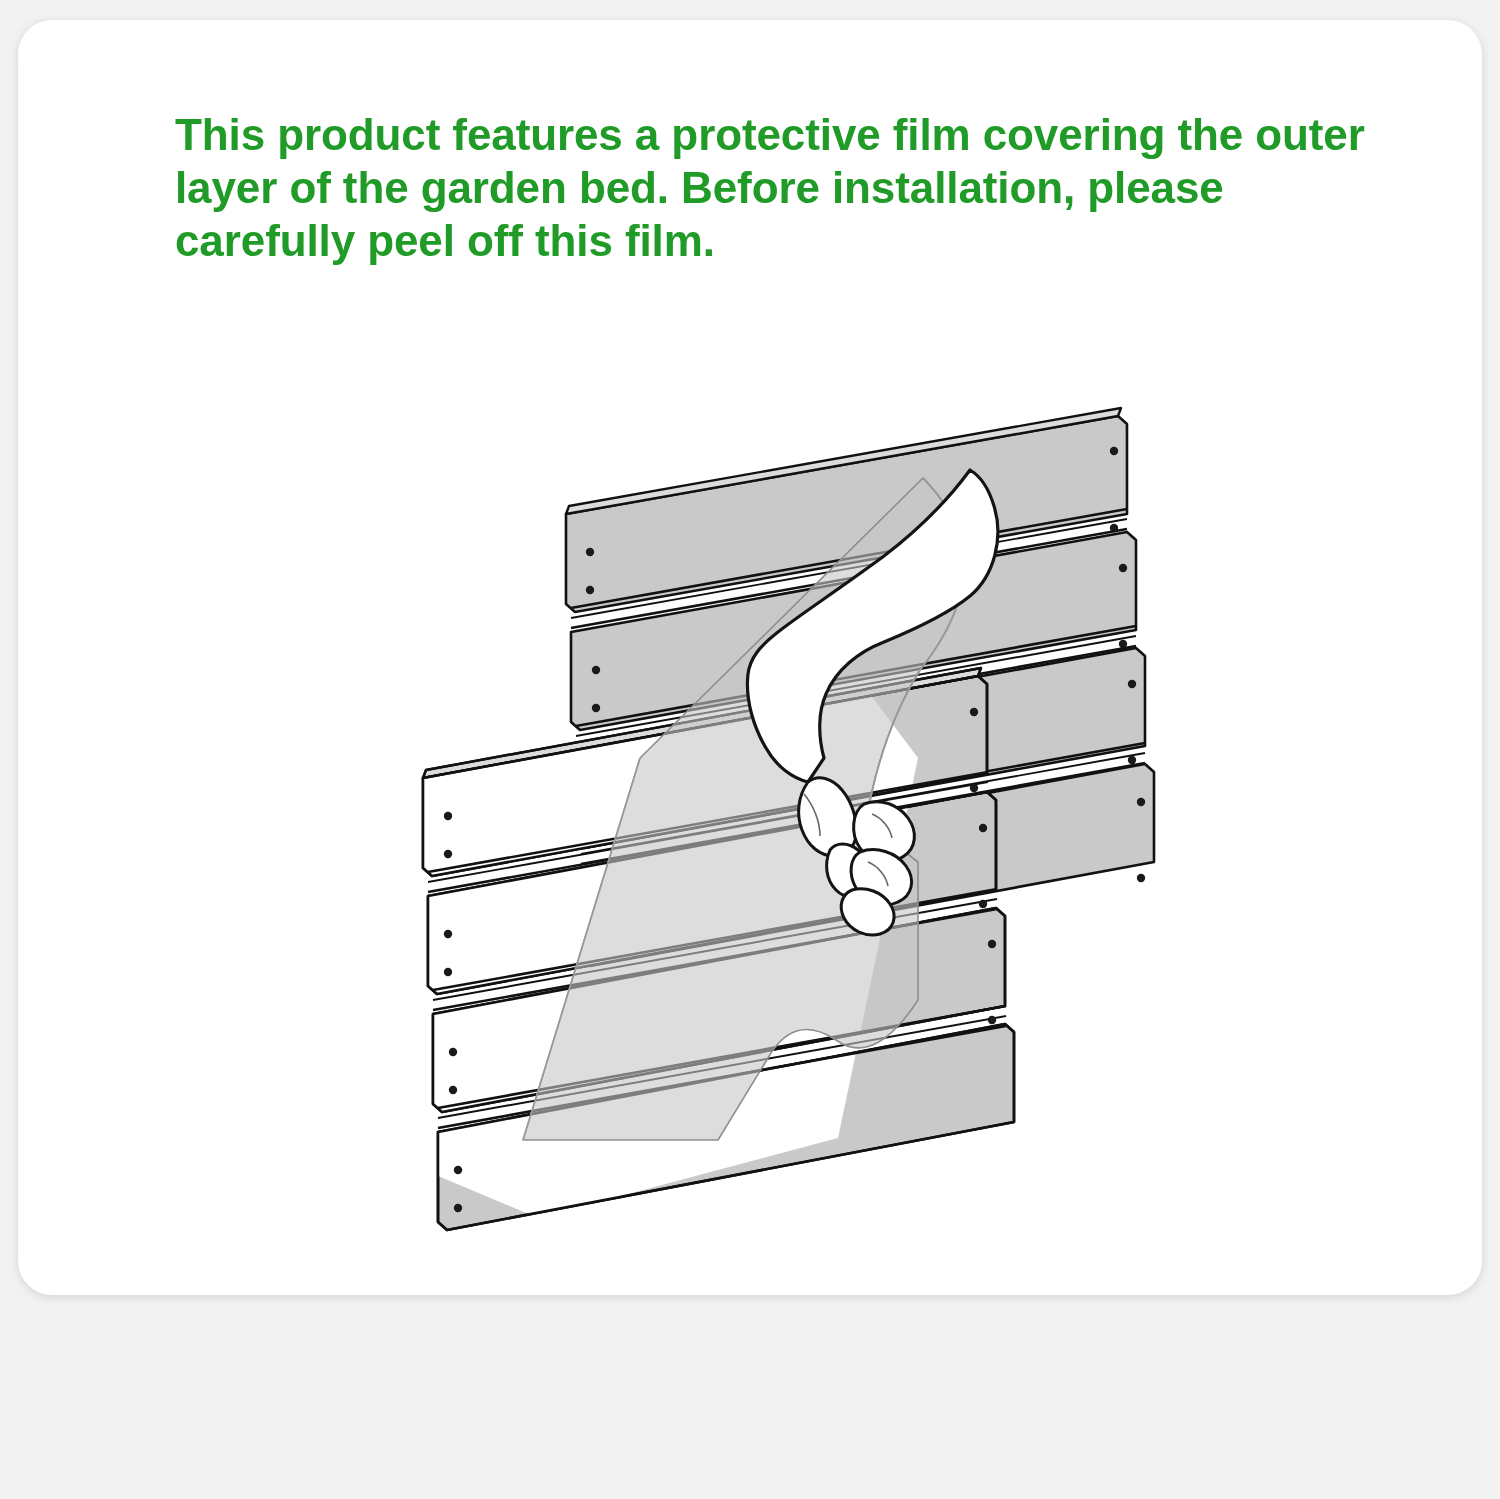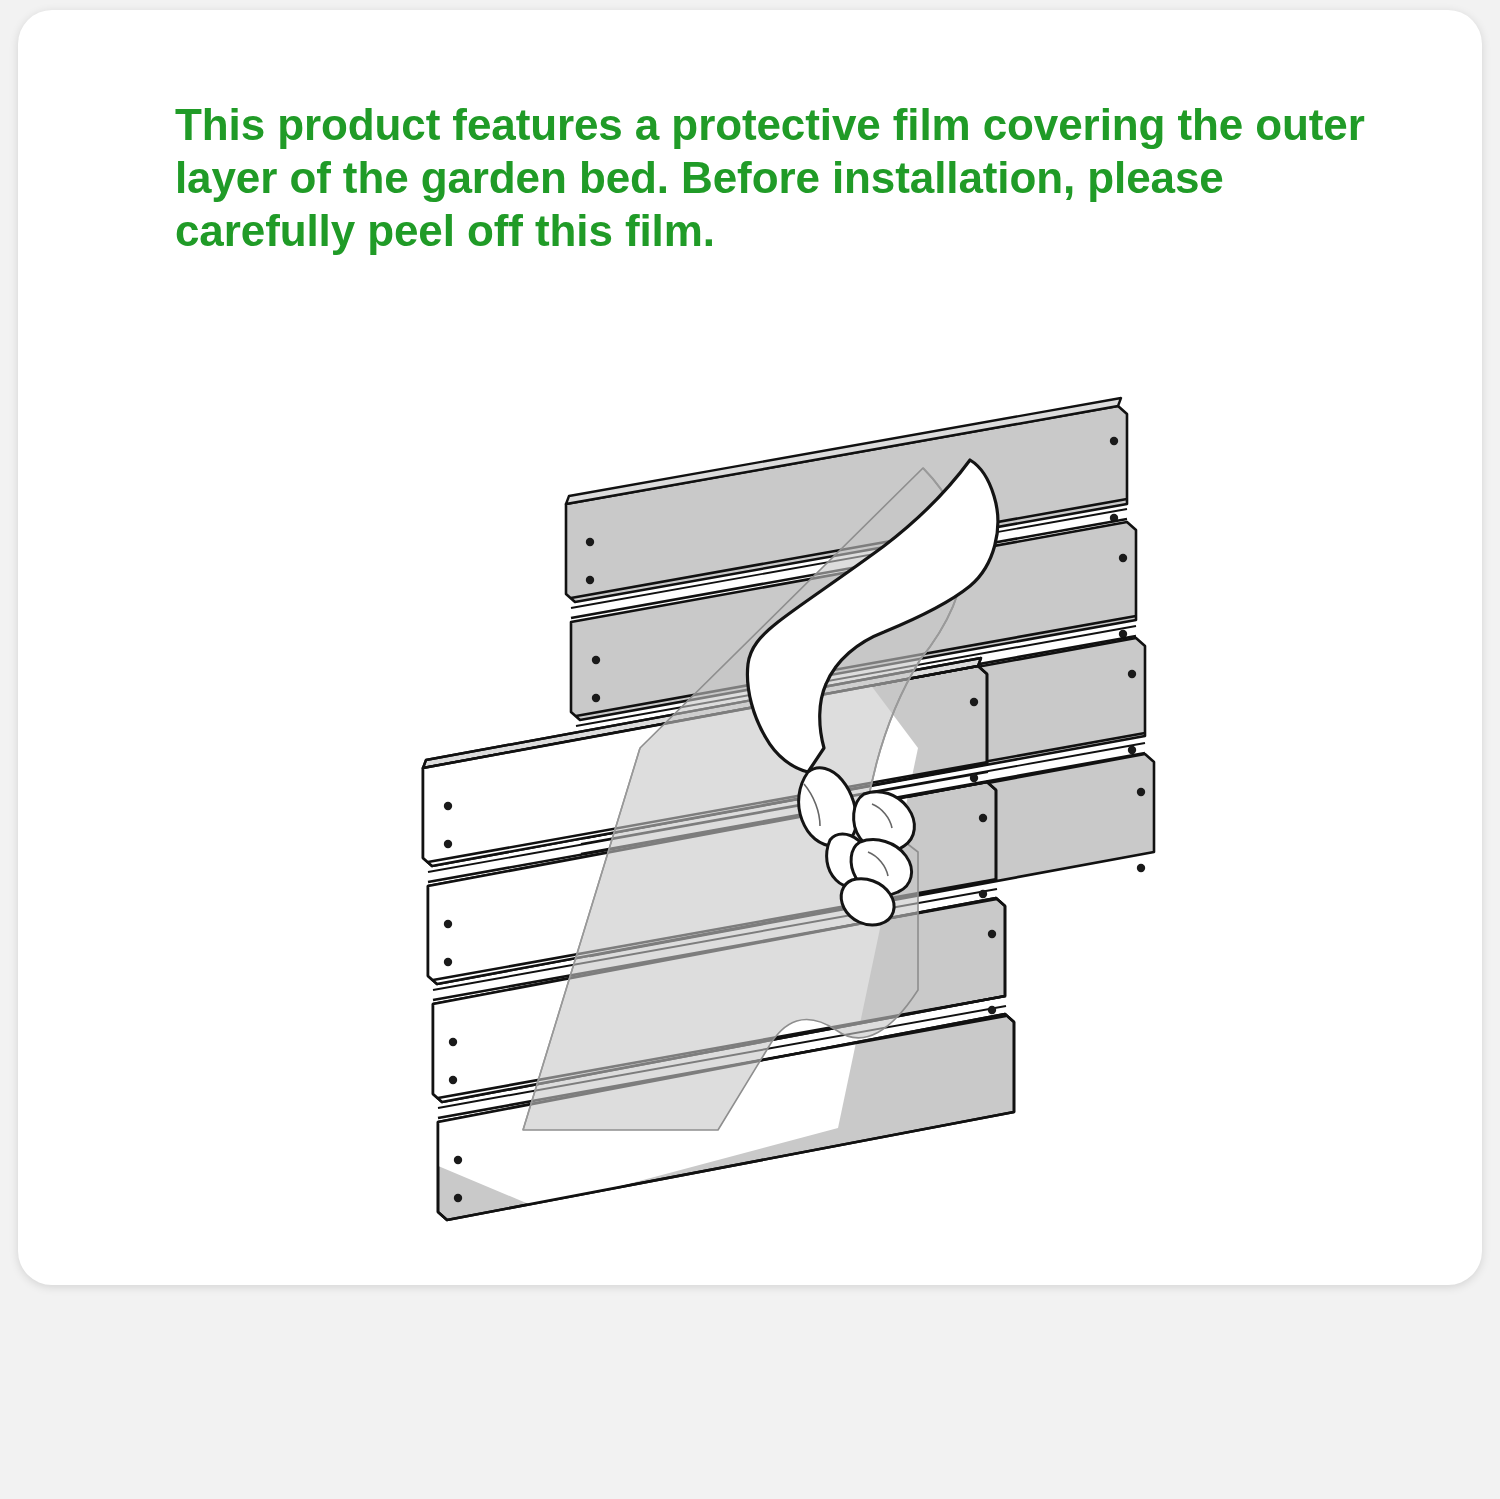--- a/index.html
+++ b/index.html
@@ -5,21 +5,21 @@
 <style>
   * { margin:0; padding:0; box-sizing:border-box; }
   html, body {
     width:1500px; height:1499px;
     background:#f2f2f2;
     font-family:"Liberation Sans", sans-serif;
     overflow:hidden;
   }
   #card {
     position:absolute;
-    left:18px; top:10px;
+    left:18px; top:20px;
     width:1464px; height:1275px;
     background:#ffffff;
     border-radius:34px;
     box-shadow:0 2px 10px rgba(0,0,0,0.13);
     overflow:hidden;
   }
   .note-text {
     position:absolute;
     color:#209B27;
     font-weight:700;

